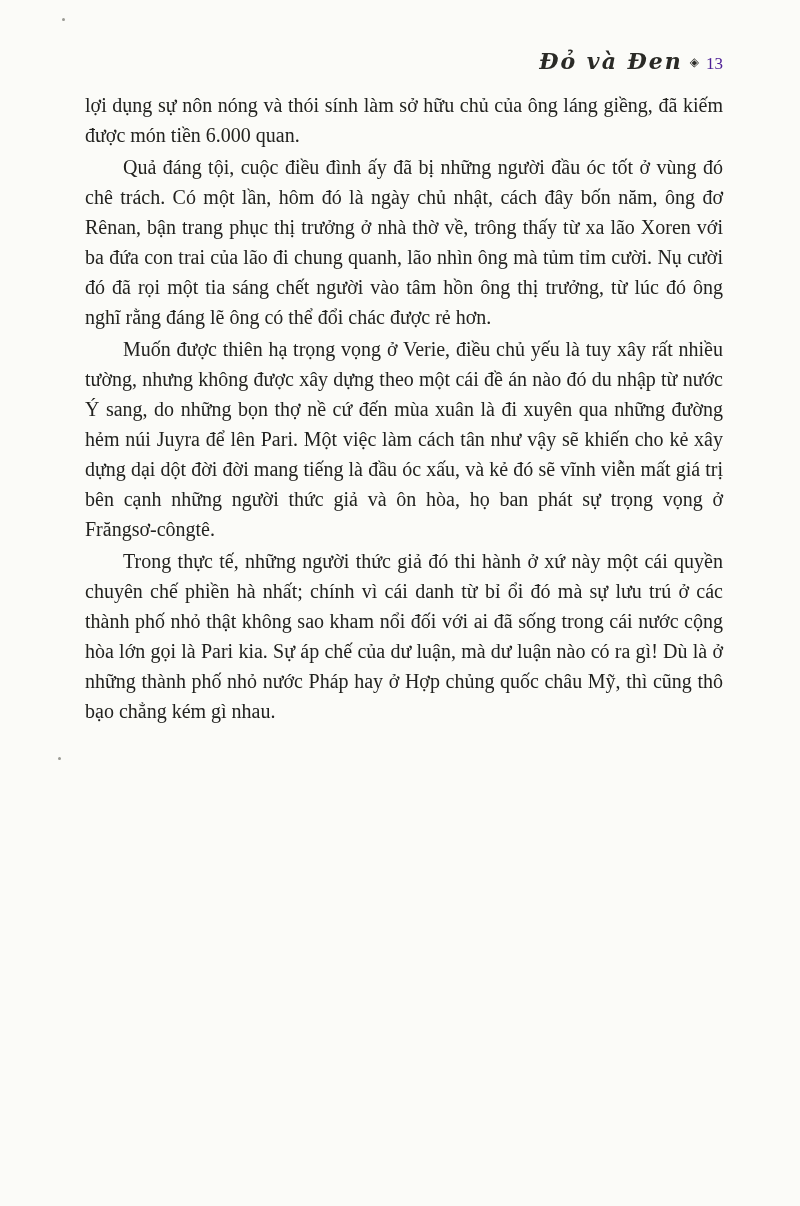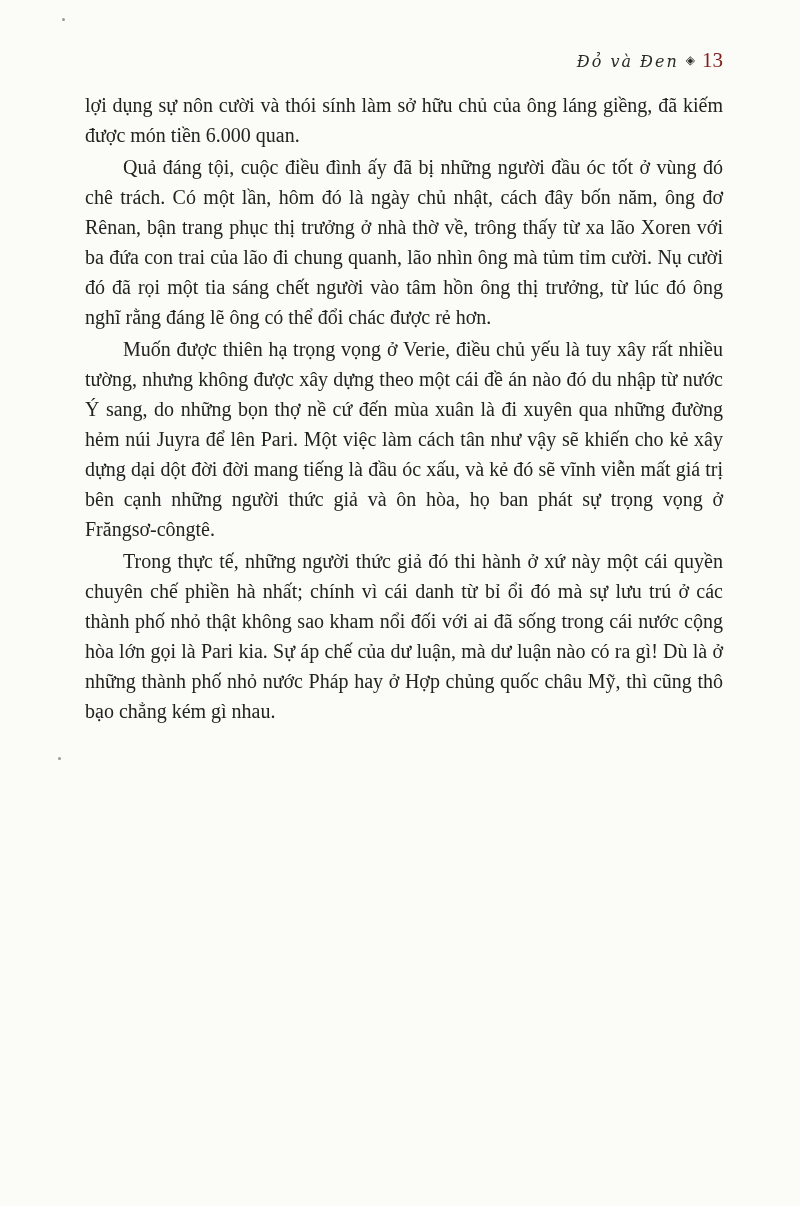--- a/index.html
+++ b/index.html
@@ -23,36 +23,36 @@
   .running-header {
     position: absolute;
     top: 48px;
     left: 85px;
     width: 638px;
     text-align: right;
     white-space: nowrap;
   }
   .book-title {
     font-family: "DejaVu Serif", serif;
-    font-weight: normal;
+    font-weight: bold;
     font-style: italic;
-    font-size: 16px;
+    font-size: 22px;
     letter-spacing: 2px;
     color: #2a2a26;
   }
   .header-diamond {
     display: inline-block;
     font-size: 12px;
     margin: 0 7px;
     vertical-align: 3px;
     color: #2a2a26;
   }
   .page-number {
-    font-size: 21px;
-    color: #7f1d1d;
+    font-size: 17px;
+    color: #4c1d95;
   }
   .body-text {
     position: absolute;
     top: 90px;
     left: 85px;
     width: 638px;
     font-size: 20px;
     line-height: 30px;
     text-align: justify;
     text-justify: inter-word;
@@ -81,19 +81,19 @@
 <div class="page">
 
   <div class="scan-dot dot-top-left"></div>
   <div class="scan-dot dot-mid-left"></div>
 
   <div class="running-header">
     <span class="book-title">Đỏ và Đen</span><span class="header-diamond">◈</span><span class="page-number">13</span>
   </div>
 
   <div class="body-text">
-      <p><span>lợi dụng sự nôn cười và </span><span class="italic">thói sính làm sở hữu chủ</span><span> của ông láng giềng, đã kiếm được món tiền 6.000 quan.</span></p>
+      <p><span>lợi dụng sự nôn nóng và </span><span class="italic">thói sính làm sở hữu chủ</span><span> của ông láng giềng, đã kiếm được món tiền 6.000 quan.</span></p>
       <p class="indent"><span>Quả đáng tội, cuộc điều đình ấy đã bị những người đầu óc tốt ở vùng đó chê trách. Có một lần, hôm đó là ngày chủ nhật, cách đây bốn năm, ông đơ Rênan, bận trang phục thị trưởng ở nhà thờ về, trông thấy từ xa lão Xoren với ba đứa con trai của lão đi chung quanh, lão nhìn ông mà tủm tỉm cười. Nụ cười đó đã rọi một tia sáng chết người vào tâm hồn ông thị trưởng, từ lúc đó ông nghĩ rằng đáng lẽ ông có thể đổi chác được rẻ hơn.</span></p>
       <p class="indent"><span>Muốn được thiên hạ trọng vọng ở Verie, điều chủ yếu là tuy xây rất nhiều tường, nhưng không được xây dựng theo một cái đề án nào đó du nhập từ nước Ý sang, do những bọn thợ nề cứ đến mùa xuân là đi xuyên qua những đường hẻm núi Juyra để lên Pari. Một việc làm cách tân như vậy sẽ khiến cho kẻ xây dựng dại dột đời đời mang tiếng là đầu óc xấu, và kẻ đó sẽ vĩnh viễn mất giá trị bên cạnh những người thức giả và ôn hòa, họ ban phát sự trọng vọng ở Frăngsơ-côngtê.</span></p>
       <p class="indent"><span>Trong thực tế, những người thức giả đó thi hành ở xứ này một cái </span><span class="italic">quyền chuyên chế</span><span> phiền hà nhất; chính vì cái danh từ bỉ ổi đó mà sự lưu trú ở các thành phố nhỏ thật không sao kham nổi đối với ai đã sống trong cái nước cộng hòa lớn gọi là Pari kia. Sự áp chế của dư luận, mà dư luận nào có ra gì! Dù là ở những thành phố nhỏ nước Pháp hay ở Hợp chủng quốc châu Mỹ, thì cũng thô bạo chẳng kém gì nhau.</span></p>
     </div>
 
 </div>
 
 </body></html>

